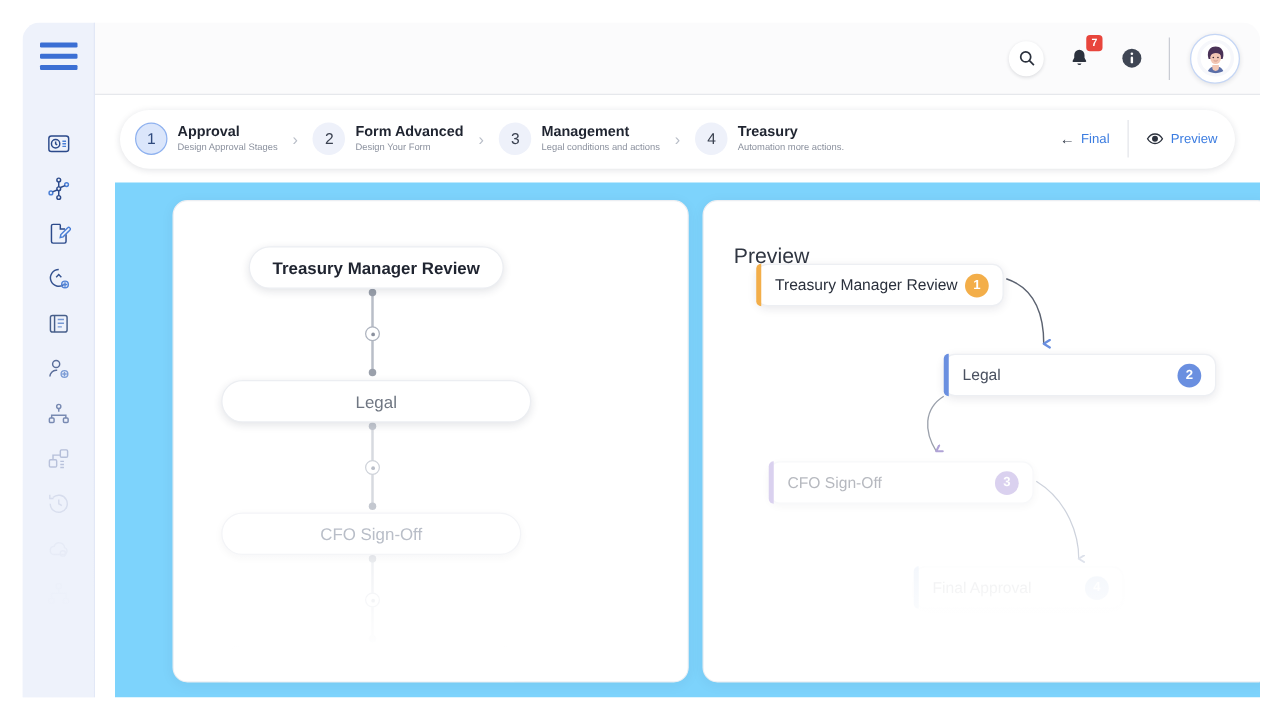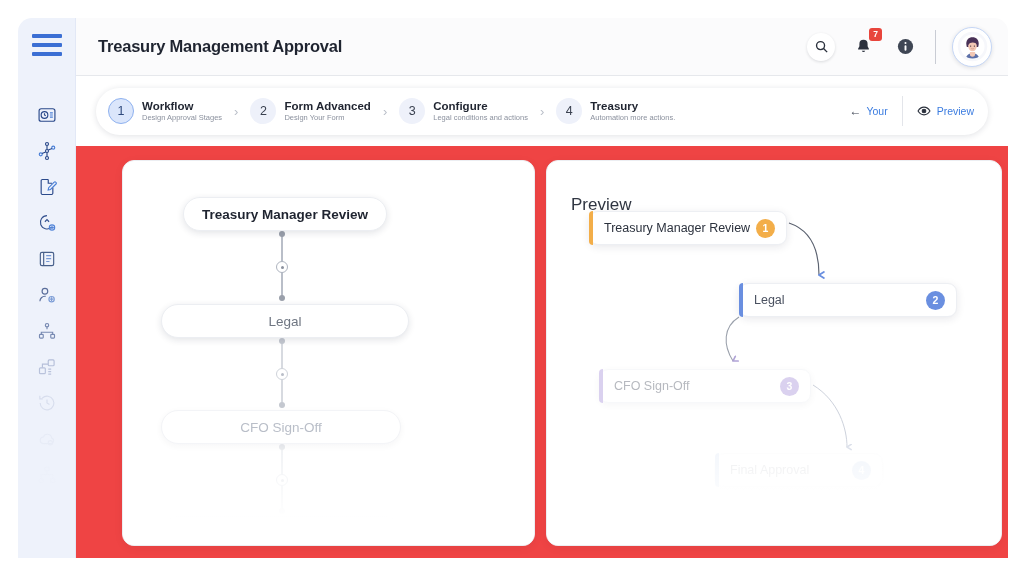--- a/index.html
+++ b/index.html
@@ -189,23 +189,23 @@
     color: #3b7ce0;
     font-size: 10.5px;
     padding: 0 8px 0 14px;
     cursor: pointer;
     white-space: nowrap;
   }
 
   
   .canvas {
     position: absolute;
-    left: 58px; top: 128px;
+    left: 74px; top: 128px;
     width: 932px; height: 412px;
-    background: #ef4444;
+    background: #7dd3fc;
     overflow: hidden;
   }
   .panel {
     position: absolute;
     top: 14px;
     background: #ffffff;
     border: 1px solid #eceef2;
     border-radius: 12px;
     box-shadow: 0 2px 10px rgba(25,30,50,.055);
     overflow: hidden;
@@ -418,21 +418,20 @@
             <rect x="2.5" y="16.5" width="5" height="4.5" rx="1"></rect>
             <rect x="16.5" y="16.5" width="5" height="4.5" rx="1"></rect>
             <path d="M12 7v4.5M5 16.5v-5h14v5"></path>
           </svg>
         </div>
       </div>
       <div class="rail-fade"></div>
     </div>
 
     <div class="header">
-      <div class="header-title">Treasury Management Approval</div>
 
       <div class="header-actions">
 
         <div class="hicon round-white">
           <svg width="15" height="15" viewBox="0 0 24 24" fill="none" stroke="#2b313d" stroke-width="2.2">
             <circle cx="10.5" cy="10.5" r="6.4"></circle>
               <path d="M15.3 15.3 21 21"></path>
           </svg>
         </div>
 
@@ -475,56 +474,56 @@
         </div>
       </div>
     </div>
 
     <div class="stepper-wrap">
       <div class="stepper">
 
         <div class="step active">
           <div class="step-num">1</div>
           <div class="step-txt">
-            <div class="step-title">Workflow</div>
+            <div class="step-title">Approval</div>
             <div class="step-sub">Design Approval Stages</div>
           </div>
         </div>
         <div class="chev">›</div>
 
         <div class="step">
           <div class="step-num">2</div>
           <div class="step-txt">
             <div class="step-title">Form Advanced</div>
             <div class="step-sub">Design Your Form</div>
           </div>
         </div>
         <div class="chev">›</div>
 
         <div class="step">
           <div class="step-num">3</div>
           <div class="step-txt">
-            <div class="step-title">Configure</div>
+            <div class="step-title">Management</div>
             <div class="step-sub">Legal conditions and actions</div>
           </div>
         </div>
         <div class="chev">›</div>
 
         <div class="step">
           <div class="step-num">4</div>
           <div class="step-txt">
             <div class="step-title">Treasury</div>
             <div class="step-sub">Automation more actions.</div>
           </div>
         </div>
 
         <div class="stepper-right">
           <div class="back-btn">
             <span class="arr">←</span>
-            <span>Your</span>
+            <span>Final</span>
           </div>
           <div class="sep"></div>
           <div class="preview-btn">
             <svg width="14" height="14" viewBox="0 0 24 24" fill="none" stroke="#2b313d" stroke-width="1.9">
               <path d="M1.8 12S5.6 5.4 12 5.4 22.2 12 22.2 12 18.4 18.6 12 18.6 1.8 12 1.8 12z"></path>
               <circle cx="12" cy="12" r="3.1" fill="#2b313d"></circle>
             </svg>
             <span>Preview</span>
           </div>
         </div>

